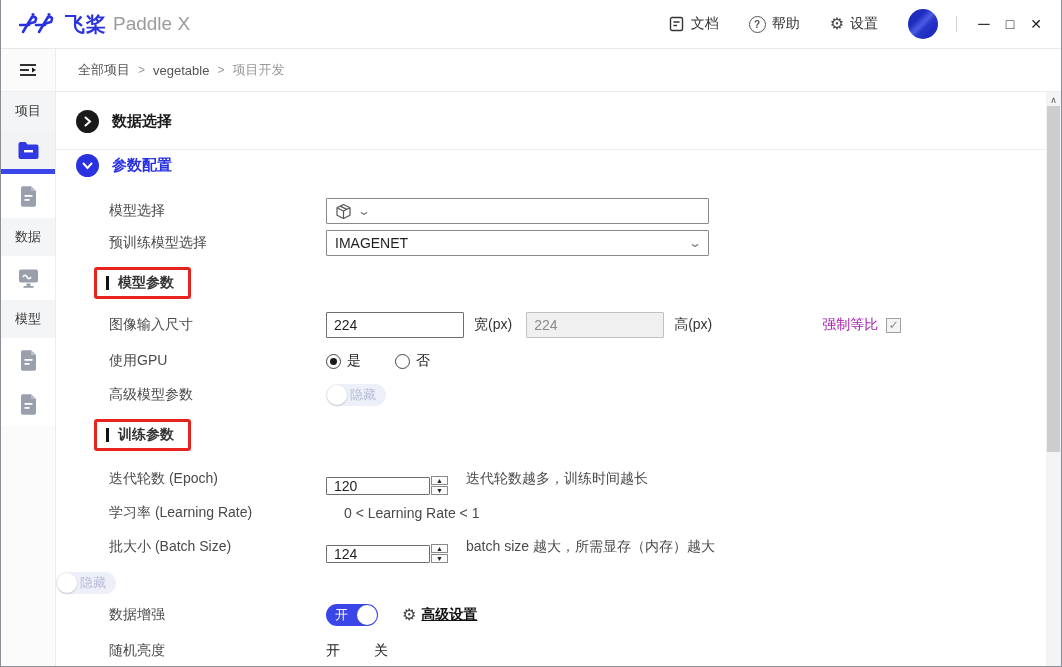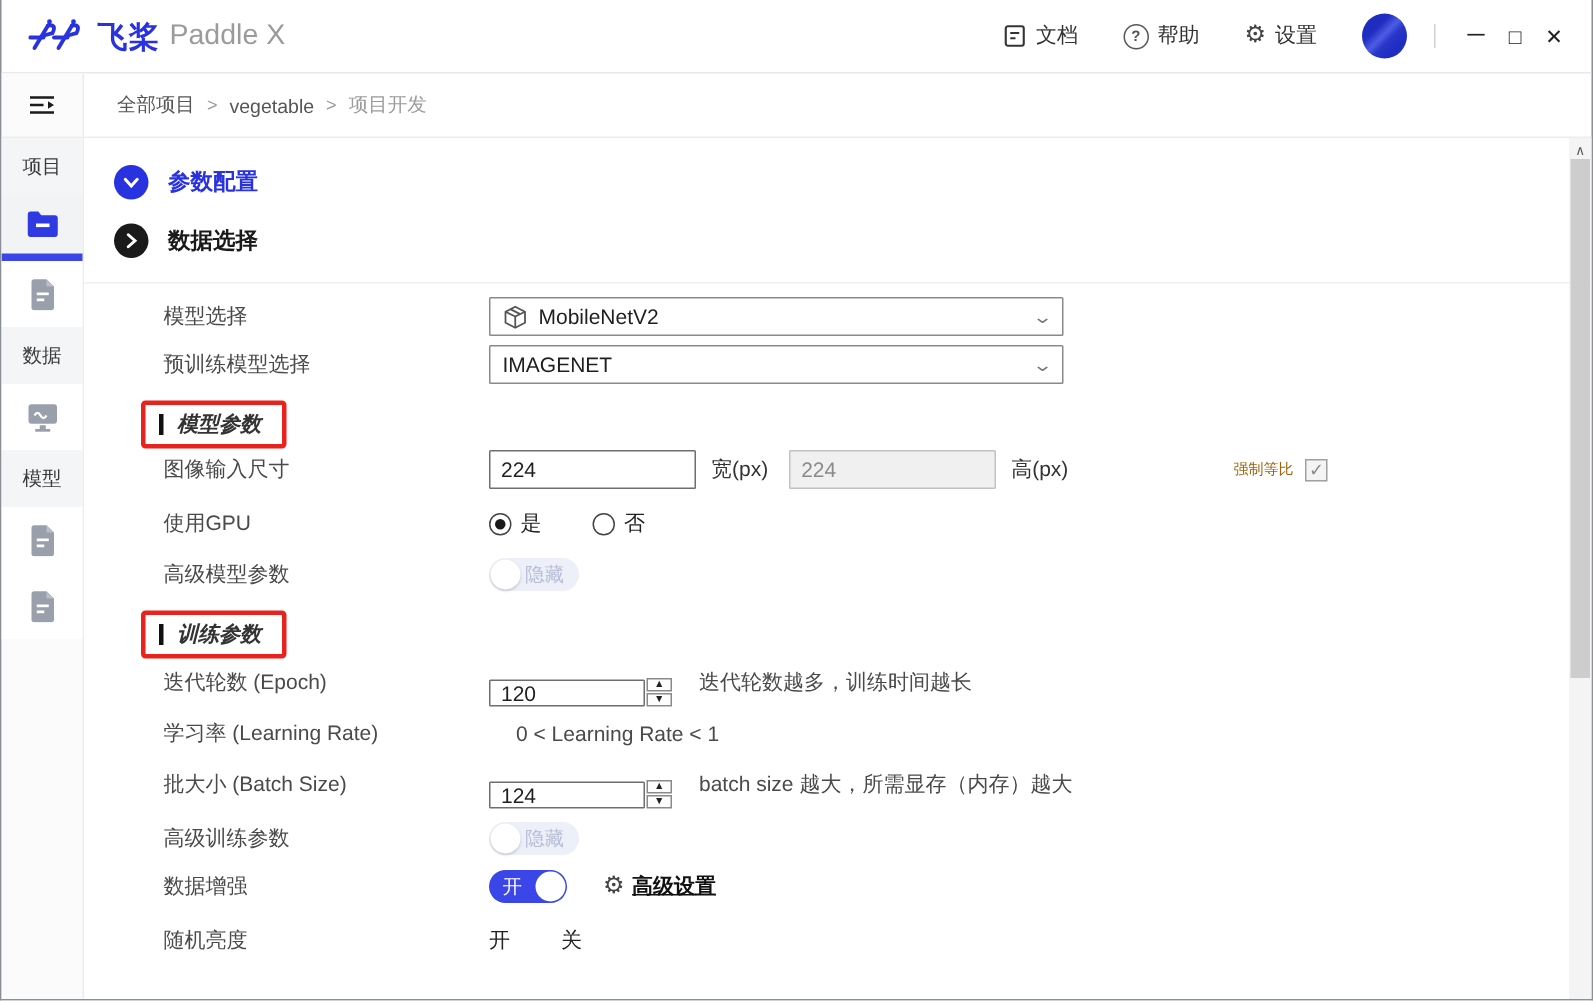--- a/index.html
+++ b/index.html
@@ -45,21 +45,21 @@
   .sec-title.blue{color:#2932e1;}
   .rows{padding-top:8px;}
   .form-row{display:flex;align-items:center;min-height:28px;margin-bottom:4px;}
   .row-label{margin-left:53px;width:217px;flex:none;font-size:14px;color:#4a4a4a;}
   .select{width:383px;height:26px;border:1px solid #8a8a8a;border-radius:1px;background:#fff;display:flex;align-items:center;
           padding:0 8px;box-sizing:border-box;font-size:14px;color:#1f1f1f;cursor:pointer;}
   .select .sel-text{flex:1;}
   .chev{color:#7a7a7a;font-size:12px;transform:scaleX(1.4);}
   .cube{margin-right:7px;display:inline-flex;}
   .annot{display:inline-flex;align-items:center;gap:9px;border:3px solid #e8231e;border-radius:3px;
-         padding:4px 14px 4px 9px;margin:6px 0 0 38px;font-style:italic;}
+         padding:4px 14px 4px 9px;margin:6px 0 12px 38px;}
   .annot .vbar{width:3px;height:14px;background:#111;}
   .annot .atext{font-size:14px;font-weight:600;color:#333;}
   .txt-input{width:138px;height:26px;border:1px solid #6e6e6e;border-radius:1px;box-sizing:border-box;
              font-size:14px;color:#1f1f1f;padding:0 7px;font-family:inherit;}
   .txt-input.disabled{background:#f0f0f0;border-color:#c2c2c2;color:#8a8a8a;}
   .unit{font-size:14px;color:#333;margin:0 14px 0 10px;}
   .ratio-wrap{display:flex;align-items:center;gap:8px;margin-left:96px;}
   .checkbox{width:15px;height:15px;border:1px solid #a0a0a0;background:#f4f4f4;display:inline-flex;align-items:center;
             justify-content:center;font-size:12px;color:#8a8a8a;box-sizing:border-box;}
   .radio{display:flex;align-items:center;gap:6px;margin-right:34px;cursor:pointer;font-size:14px;color:#222;}
@@ -200,54 +200,53 @@
         <span class="bc-item">全部项目</span>
         <span class="bc-sep">&gt;</span>
         <span class="bc-item">vegetable</span>
         <span class="bc-sep">&gt;</span>
         <span class="bc-item current">项目开发</span>
       </div>
 
       <div class="content">
         <div class="content-inner">
 
+          <div class="sec-hdr first">
+            <span class="sec-circle black">
+              <svg width="11" height="11" viewBox="0 0 11 11">
+                  <path d="M3.5 1.5 L8 5.5 L3.5 9.5" stroke="#fff" stroke-width="2" fill="none" stroke-linecap="round"></path>
+                </svg>
+            </span>
+            <span class="sec-title">数据选择</span>
+          </div>
+
           <div class="sec-hdr">
             <span class="sec-circle blue">
               <svg width="11" height="11" viewBox="0 0 11 11">
                   <path d="M1.5 3.5 L5.5 8 L9.5 3.5" stroke="#fff" stroke-width="2" fill="none" stroke-linecap="round"></path>
                 </svg>
             </span>
             <span class="sec-title blue">参数配置</span>
-          </div>
-
-          <div class="sec-hdr first">
-            <span class="sec-circle black">
-              <svg width="11" height="11" viewBox="0 0 11 11">
-                  <path d="M3.5 1.5 L8 5.5 L3.5 9.5" stroke="#fff" stroke-width="2" fill="none" stroke-linecap="round"></path>
-                </svg>
-            </span>
-            <span class="sec-title">数据选择</span>
           </div>
 
           <div class="rows">
 
             <div class="form-row">
               <div class="row-label">模型选择</div>
               <div class="select">
                 <span class="cube">
                   <svg width="17" height="17" viewBox="0 0 17 17">
                       <g stroke="#555" stroke-width="1.2" fill="none" stroke-linejoin="round">
                         <path d="M8.5 1.5 L15 4.8 V12.2 L8.5 15.5 L2 12.2 V4.8 Z"></path>
                         <path d="M2 4.8 L8.5 8 L15 4.8"></path>
                         <path d="M8.5 8 V15.5"></path>
                         <path d="M5.2 3.1 L11.8 6.4"></path>
                       </g>
                     </svg>
                 </span>
-                <span class="sel-text">MobileNetV2</span>
                 <span class="chev">⌄</span>
               </div>
             </div>
 
             <div class="form-row">
               <div class="row-label">预训练模型选择</div>
               <div class="select">
                 <span class="sel-text">IMAGENET</span>
                 <span class="chev">⌄</span>
               </div>
@@ -260,21 +259,21 @@
               </div>
             </div>
 
             <div class="form-row">
               <div class="row-label">图像输入尺寸</div>
               <input class="txt-input" value="224" style="">
               <span class="unit">宽(px)</span>
               <input class="txt-input disabled" disabled="" value="224" style="">
               <span class="unit">高(px)</span>
               <span class="ratio-wrap">
-                <span style="font-size:10px;color:#a16207;text-align:right;">强制等比</span>
+                <span style="font-size:14px;color:#a21caf;text-align:right;">强制等比</span>
                 <span class="checkbox">✓</span>
               </span>
             </div>
 
             <div class="form-row mt8">
               <div class="row-label">使用GPU</div>
               <label class="radio">
                 <span class="rdot checked"></span>
                 <span>是</span>
               </label>
@@ -322,21 +321,20 @@
                 <input class="spin-input" value="124" style="">
                 <div class="spin-btns">
                   <div class="spin-btn up">▲</div>
                   <div class="spin-btn">▼</div>
                 </div>
               </div>
               <div class="hint">batch size 越大，所需显存（内存）越大</div>
             </div>
 
             <div class="form-row mt6">
-              <div class="row-label">高级训练参数</div>
               <div class="toggle-off">
                 <span class="knob"></span>
                 <span class="t-label">隐藏</span>
               </div>
             </div>
 
 
             <div class="form-row">
               <div class="row-label">数据增强</div>
               <div class="toggle-on">

